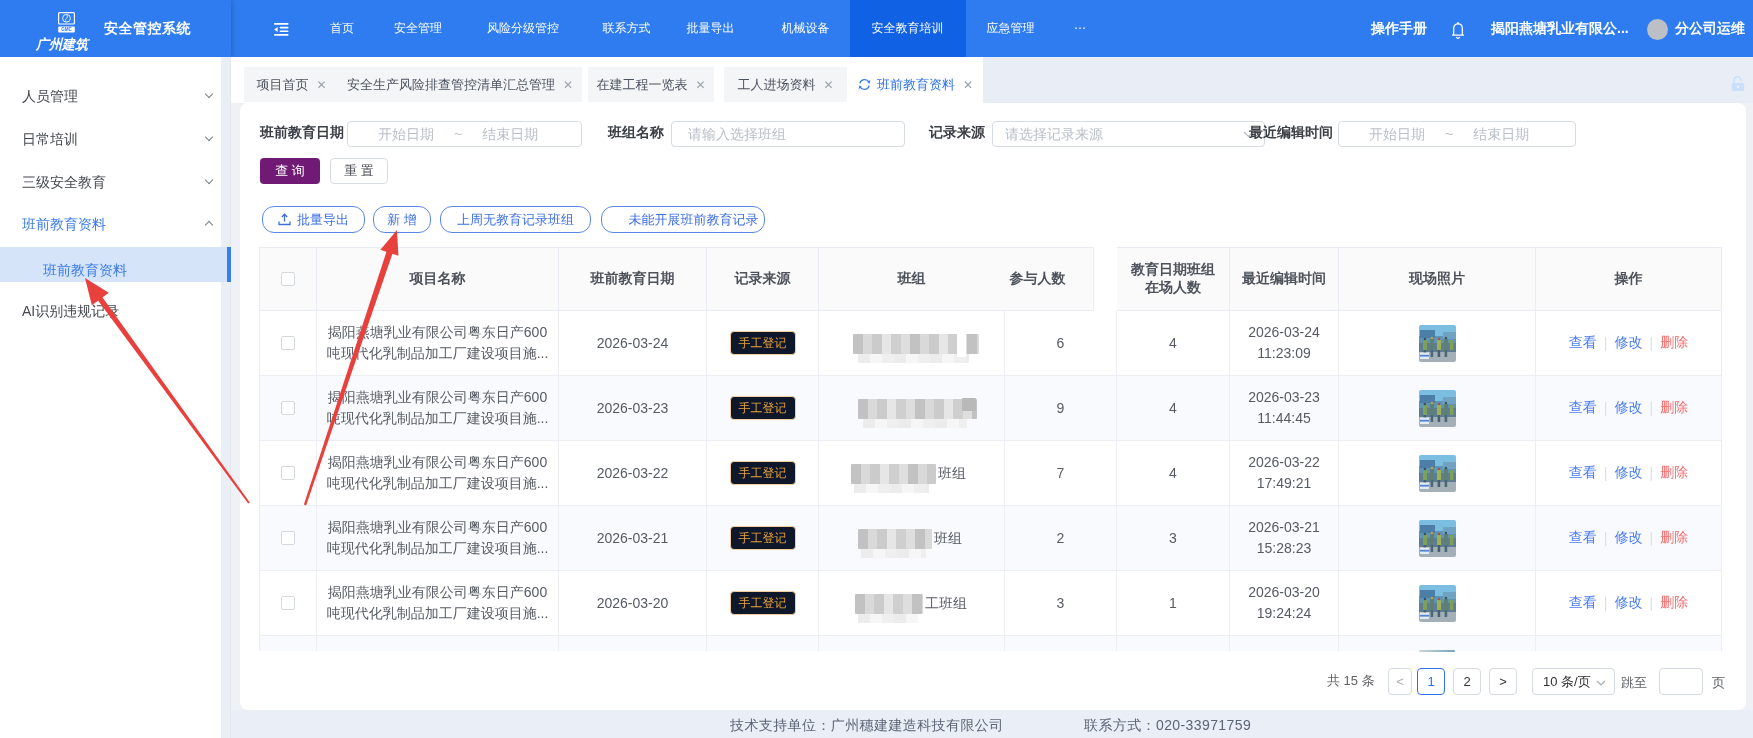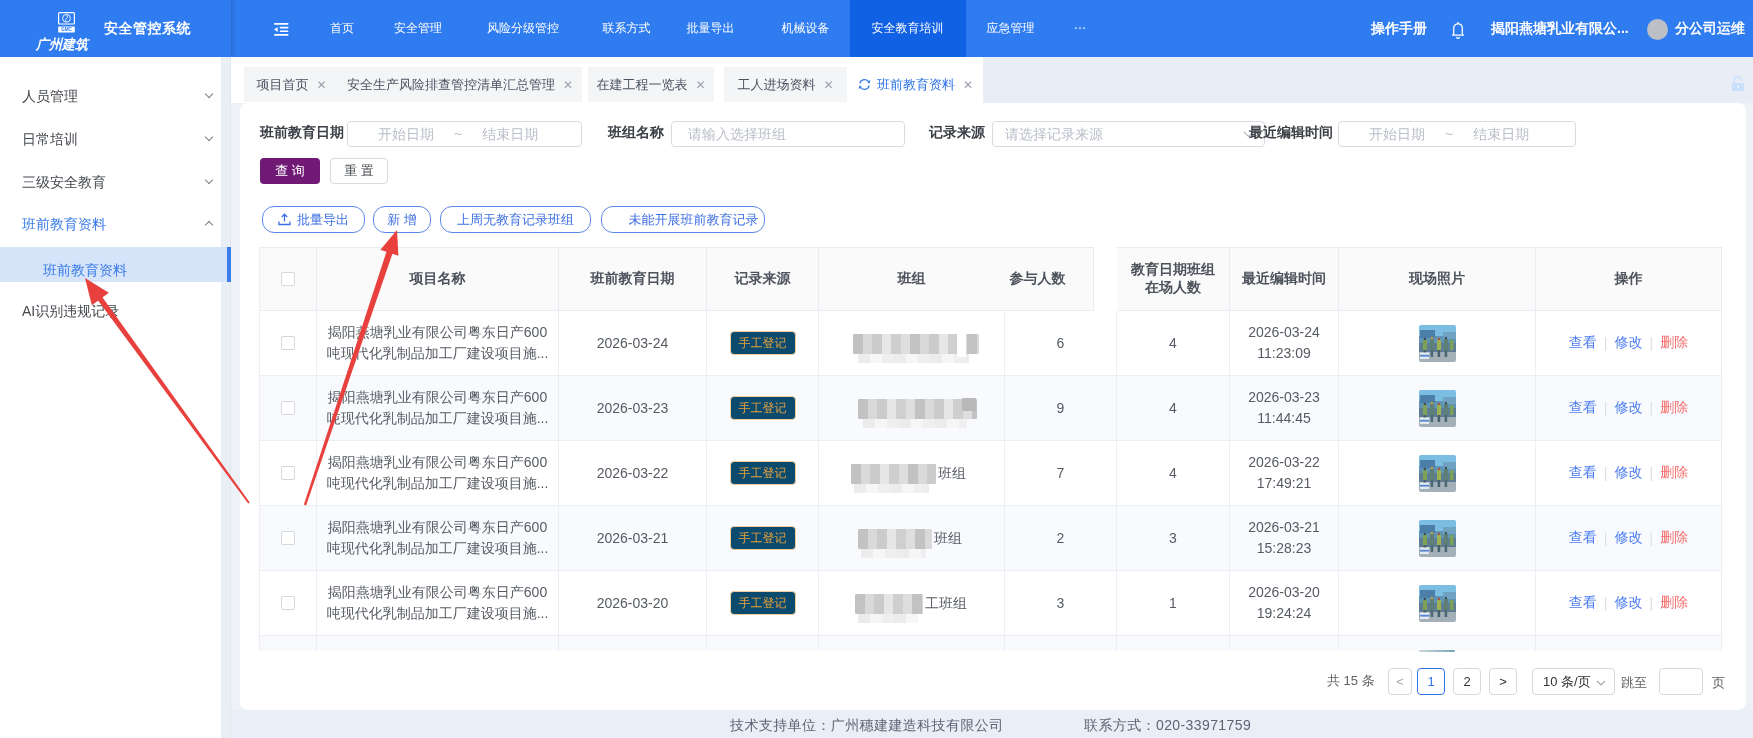--- a/index.html
+++ b/index.html
@@ -41,21 +41,21 @@
   .dategrp { display:flex; gap:20px; padding-left:30px; line-height:24px; }
 
   .btn-q { position:absolute; left:260px; top:158px; width:60px; height:26px; background:#701a75; color:#fff; border-radius:4px; font-size:13px; text-align:center; line-height:26px; }
   .btn-r { position:absolute; left:330px; top:158px; width:58px; height:26px; background:#fff; border:1px solid #d7dbe2; color:#44484e; border-radius:4px; font-size:13px; text-align:center; line-height:24px; }
   .btn-o { position:absolute; top:206px; height:27px; background:#fff; border:1px solid #5b87e8; color:#3d6fe3; border-radius:12px; font-size:13px; text-align:center; line-height:25px; }
   .th { position:absolute; background:#fafafa; border-bottom:1px solid #e9ecf2; border-right:1px solid #e9ecf2; border-top:1px solid #e9ecf2; color:#4d525b; font-size:14px; font-weight:600; display:flex; align-items:center; justify-content:center; text-align:center; height:64px; top:247px; }
   .td { position:absolute; border-bottom:1px solid #eceef3; border-right:1px solid #eceef3; color:#565b63; font-size:14px; display:flex; align-items:center; justify-content:center; text-align:center; height:65px; }
   .lb { border-left:1px solid #eceef3; }
   .stripe { background:#f8fafd; }
   .cb { width:14px; height:14px; border:1px solid #d4d8df; border-radius:2px; background:#fff; }
-  .tag { display:inline-block; padding:0 8px; height:24px; line-height:22px; border:1px solid #f0cd9a; border-radius:4px; background:#0c4a6e; color:#e6a23c; font-size:12px; }
+  .tag { display:inline-block; padding:0 8px; height:24px; line-height:22px; border:1px solid #f0cd9a; border-radius:4px; background:#0f172a; color:#e6a23c; font-size:12px; }
   .blob { position:absolute; border-radius:1px; filter:blur(0.4px);
      background:repeating-linear-gradient(90deg,#c2c2c2 0 10px,#d9d9d9 10px 19px,#cbcbcb 19px 29px,#e6e6e6 29px 38px,#cfcfcf 38px 48px,#dedede 48px 57px); }
   .blob::after { content:''; position:absolute; left:4%; top:100%; width:88%; height:9px; background:repeating-linear-gradient(90deg,#ececec 0 12px,#f6f6f6 12px 24px,#efefef 24px 36px); filter:blur(0.6px); }
   .ops { font-size:14px; }
   .ops .a { color:#4a7bf0; }
   .ops .d { color:#f56c6c; }
   .ops .sep { color:#dde0e6; padding:0 7px; }
   .photo { width:37px; height:37px; border-radius:2px; overflow:hidden; }
 
   

